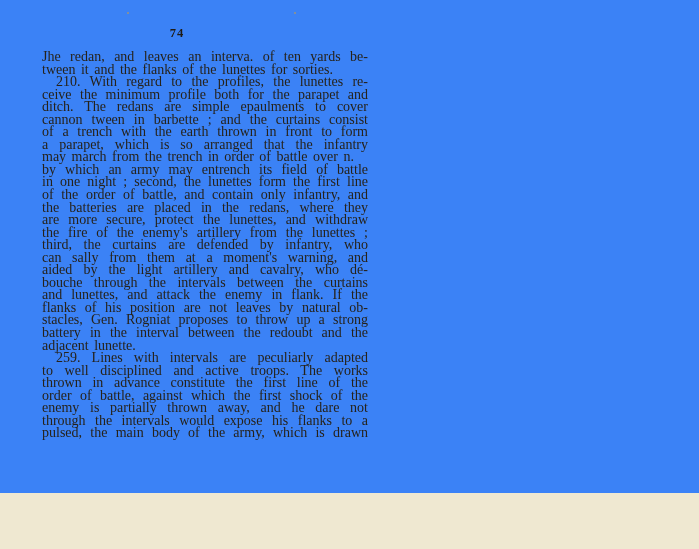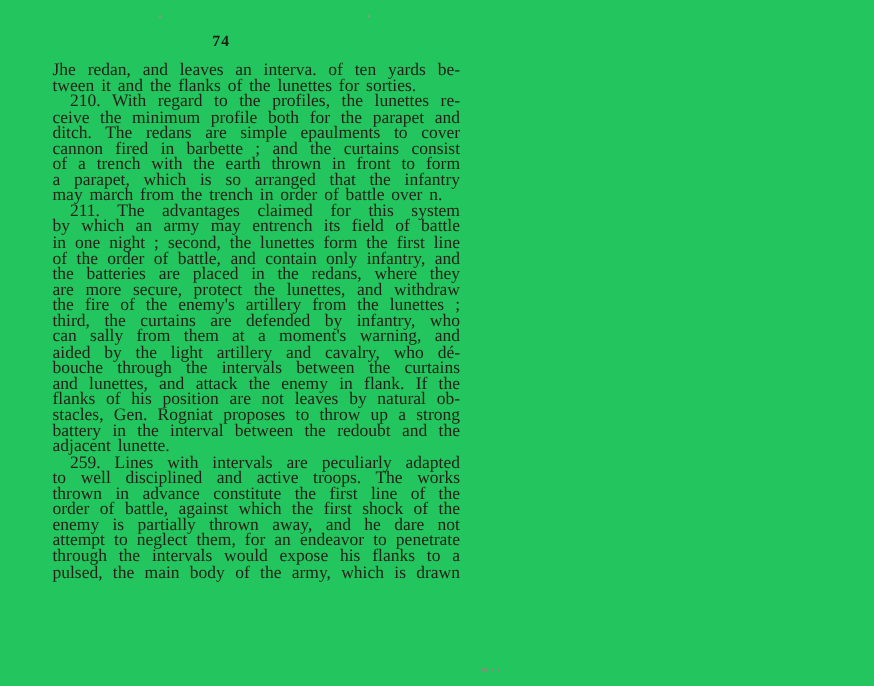--- a/index.html
+++ b/index.html
@@ -3,22 +3,22 @@
 <meta charset="utf-8">
 <style>
   html, body {
     margin: 0;
     padding: 0;
     background: #efe8d1;
   }
   .page {
     position: relative;
     width: 699px;
-    height: 549px;
-    background: #22c55e;
+    height: 493px;
+    background: #3b82f6;
     font-family: "Liberation Serif", "DejaVu Serif", serif;
     color: #26221a;
     overflow: hidden;
   }
   .pageno {
     position: absolute;
     top: 26px;
     left: 157px;
     width: 40px;
     text-align: center;
@@ -74,46 +74,44 @@
   <span class="speck s2"></span>
 
   <div class="pageno">74</div>
 
   <div class="textblock">
     <div class="line">Jhe redan, and leaves an interva. of ten yards be-</div>
     <div class="line end">tween it and the flanks of the lunettes for sorties.</div>
     <div class="line indent">210. With regard to the profiles, the lunettes re-</div>
     <div class="line">ceive the minimum profile both for the parapet and</div>
     <div class="line">ditch. The redans are simple epaulments to cover</div>
-    <div class="line">cannon fired in barbette ; and the curtains consist</div>
+    <div class="line">cannon tween in barbette ; and the curtains consist</div>
     <div class="line">of a trench with the earth thrown in front to form</div>
     <div class="line">a parapet, which is so arranged that the infantry</div>
     <div class="line end">may march from the trench in order of battle over n.</div>
-    <div class="line indent">211. The advantages claimed for this system</div>
     <div class="line">by which an army may entrench its field of battle</div>
     <div class="line">in one night ; second, the lunettes form the first line</div>
     <div class="line">of the order of battle, and contain only infantry, and</div>
     <div class="line">the batteries are placed in the redans, where they</div>
     <div class="line">are more secure, protect the lunettes, and withdraw</div>
     <div class="line">the fire of the enemy's artillery from the lunettes ;</div>
     <div class="line">third, the curtains are defended by infantry, who</div>
     <div class="line">can sally from them at a moment's warning, and</div>
     <div class="line">aided by the light artillery and cavalry, who dé-</div>
     <div class="line">bouche through the intervals between the curtains</div>
     <div class="line">and lunettes, and attack the enemy in flank. If the</div>
     <div class="line">flanks of his position are not leaves by natural ob-</div>
     <div class="line">stacles, Gen. Rogniat proposes to throw up a strong</div>
     <div class="line">battery in the interval between the redoubt and the</div>
     <div class="line end">adjacent lunette.</div>
     <div class="line indent">259. Lines with intervals are peculiarly adapted</div>
     <div class="line">to well disciplined and active troops. The works</div>
     <div class="line">thrown in advance constitute the first line of the</div>
     <div class="line">order of battle, against which the first shock of the</div>
     <div class="line">enemy is partially thrown away, and he dare not</div>
-    <div class="line">attempt to neglect them, for an endeavor to penetrate</div>
     <div class="line">through the intervals would expose his flanks to a</div>
     <div class="line">pulsed, the main body of the army, which is drawn</div>
   </div>
 
   <div class="artifact">
     <span class="bar"></span>
     <span class="d"></span>
     <span class="d"></span>
   </div>
 

